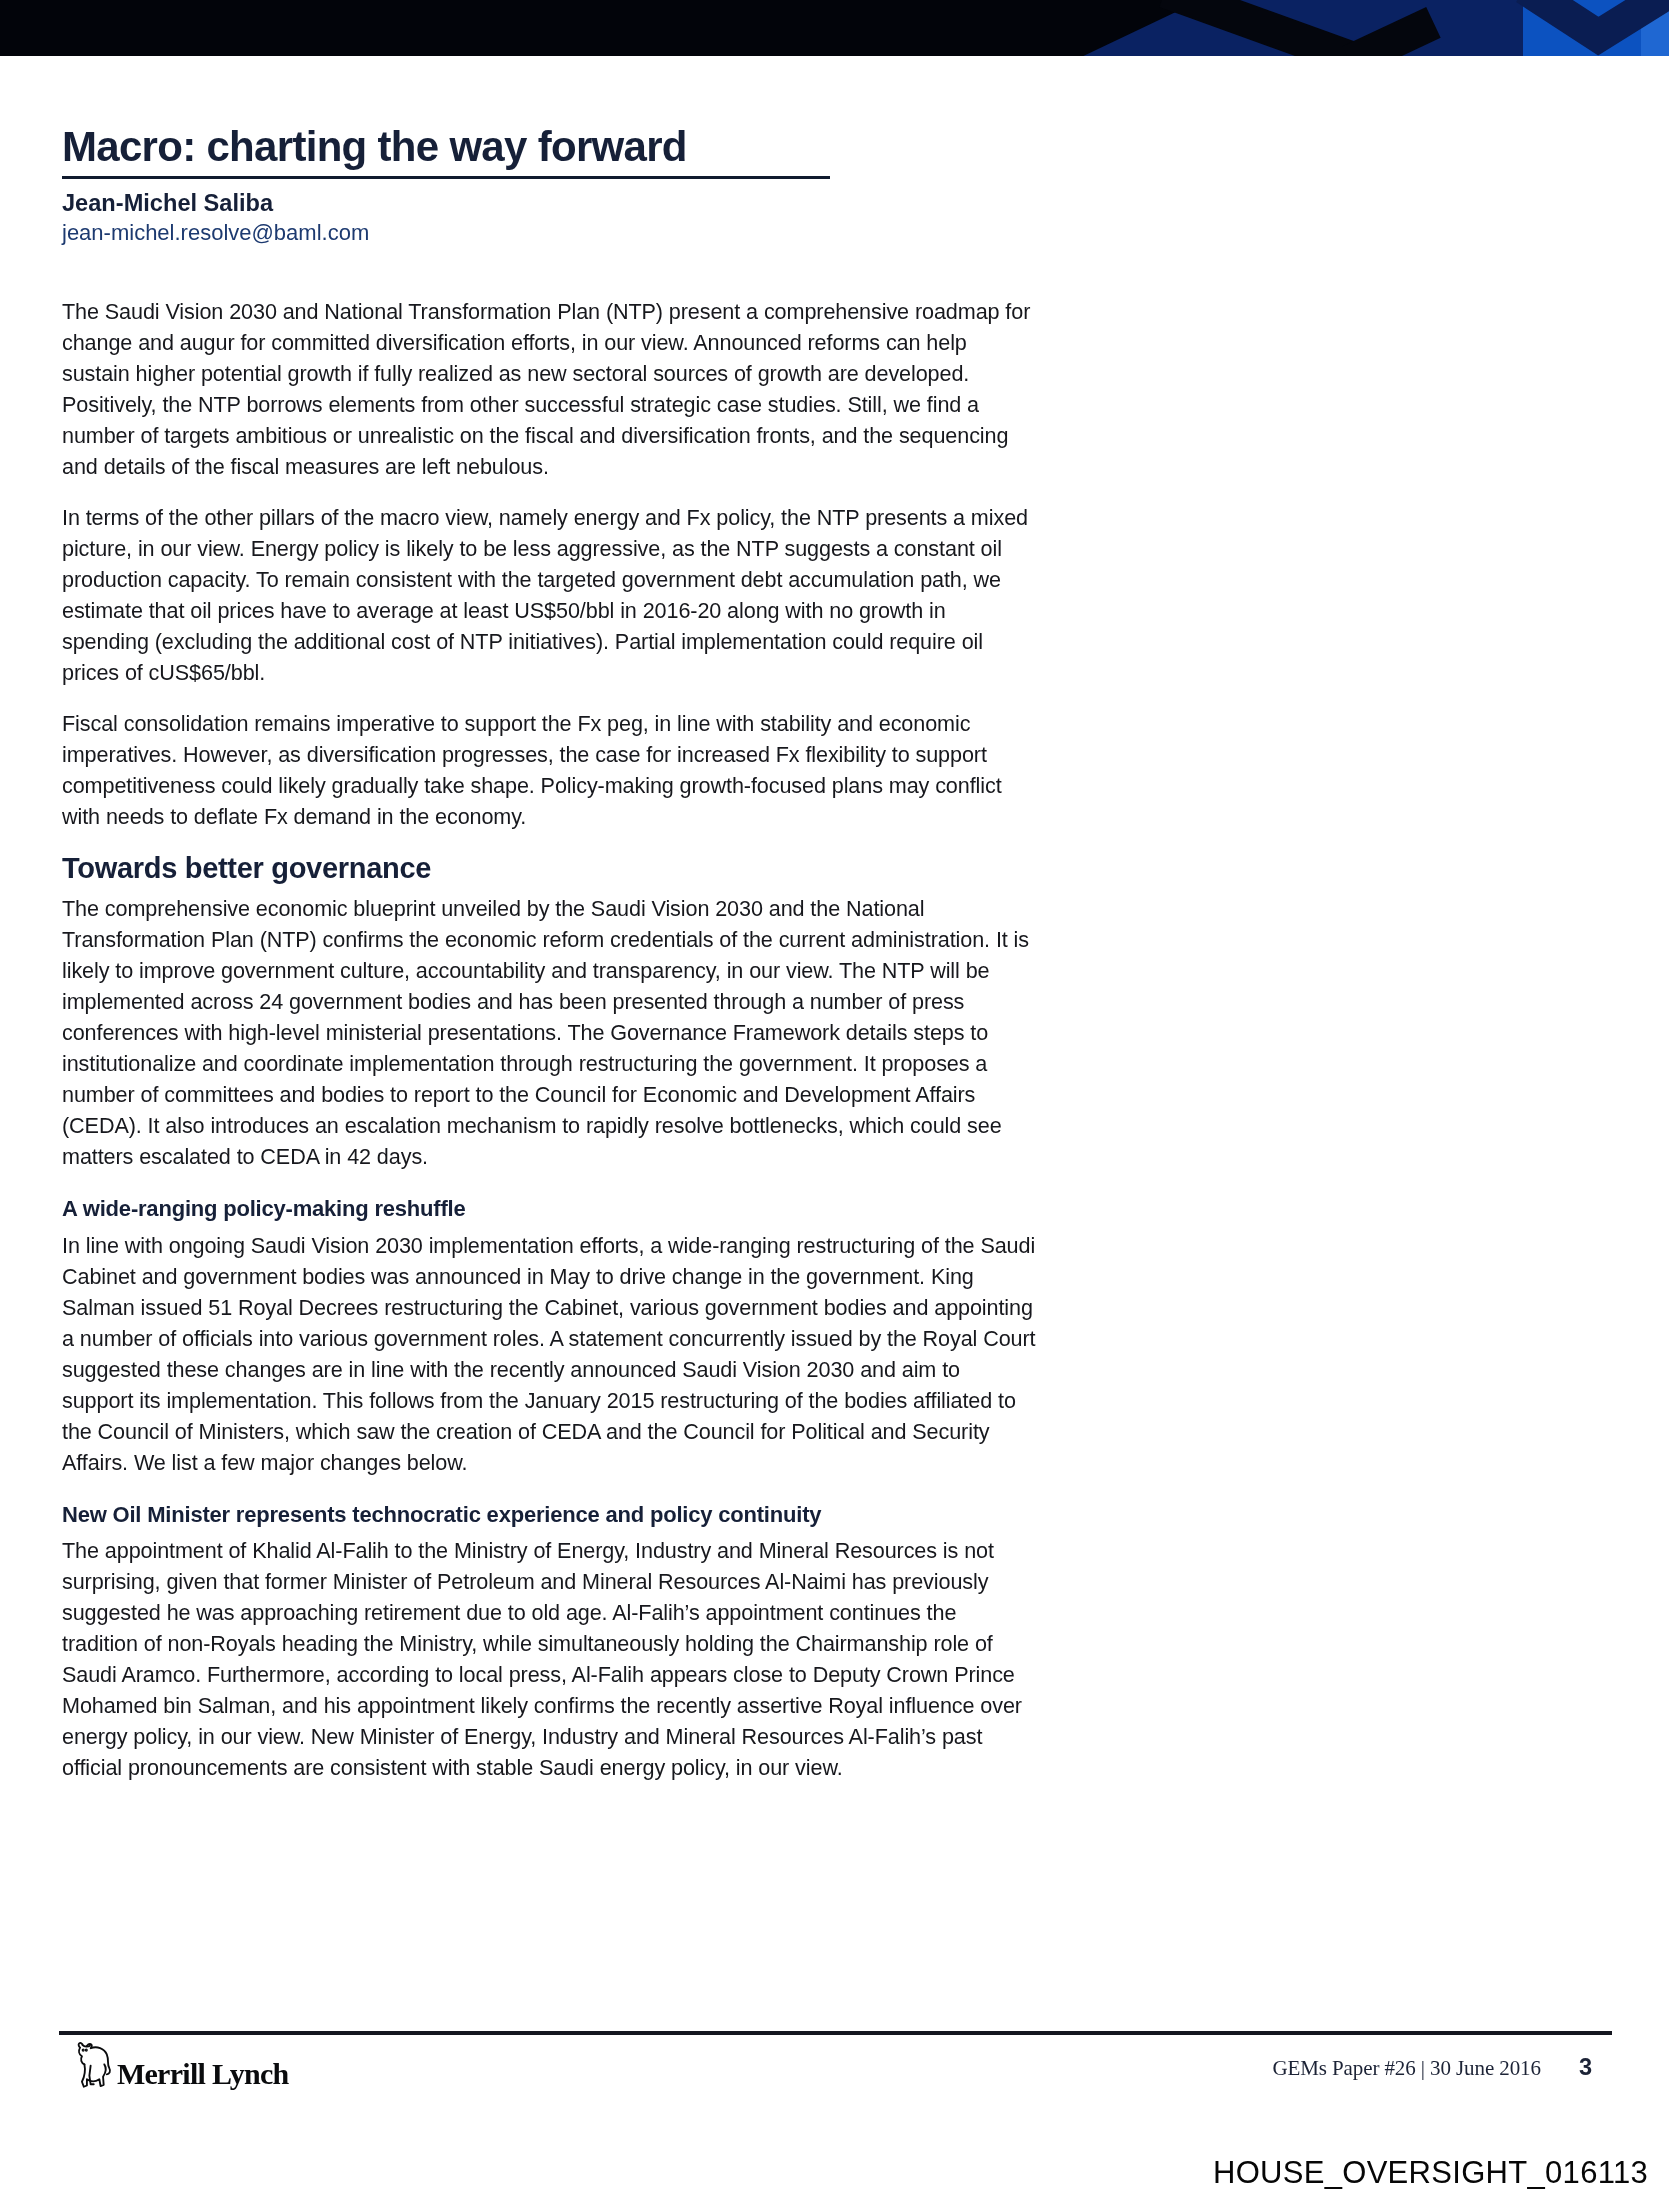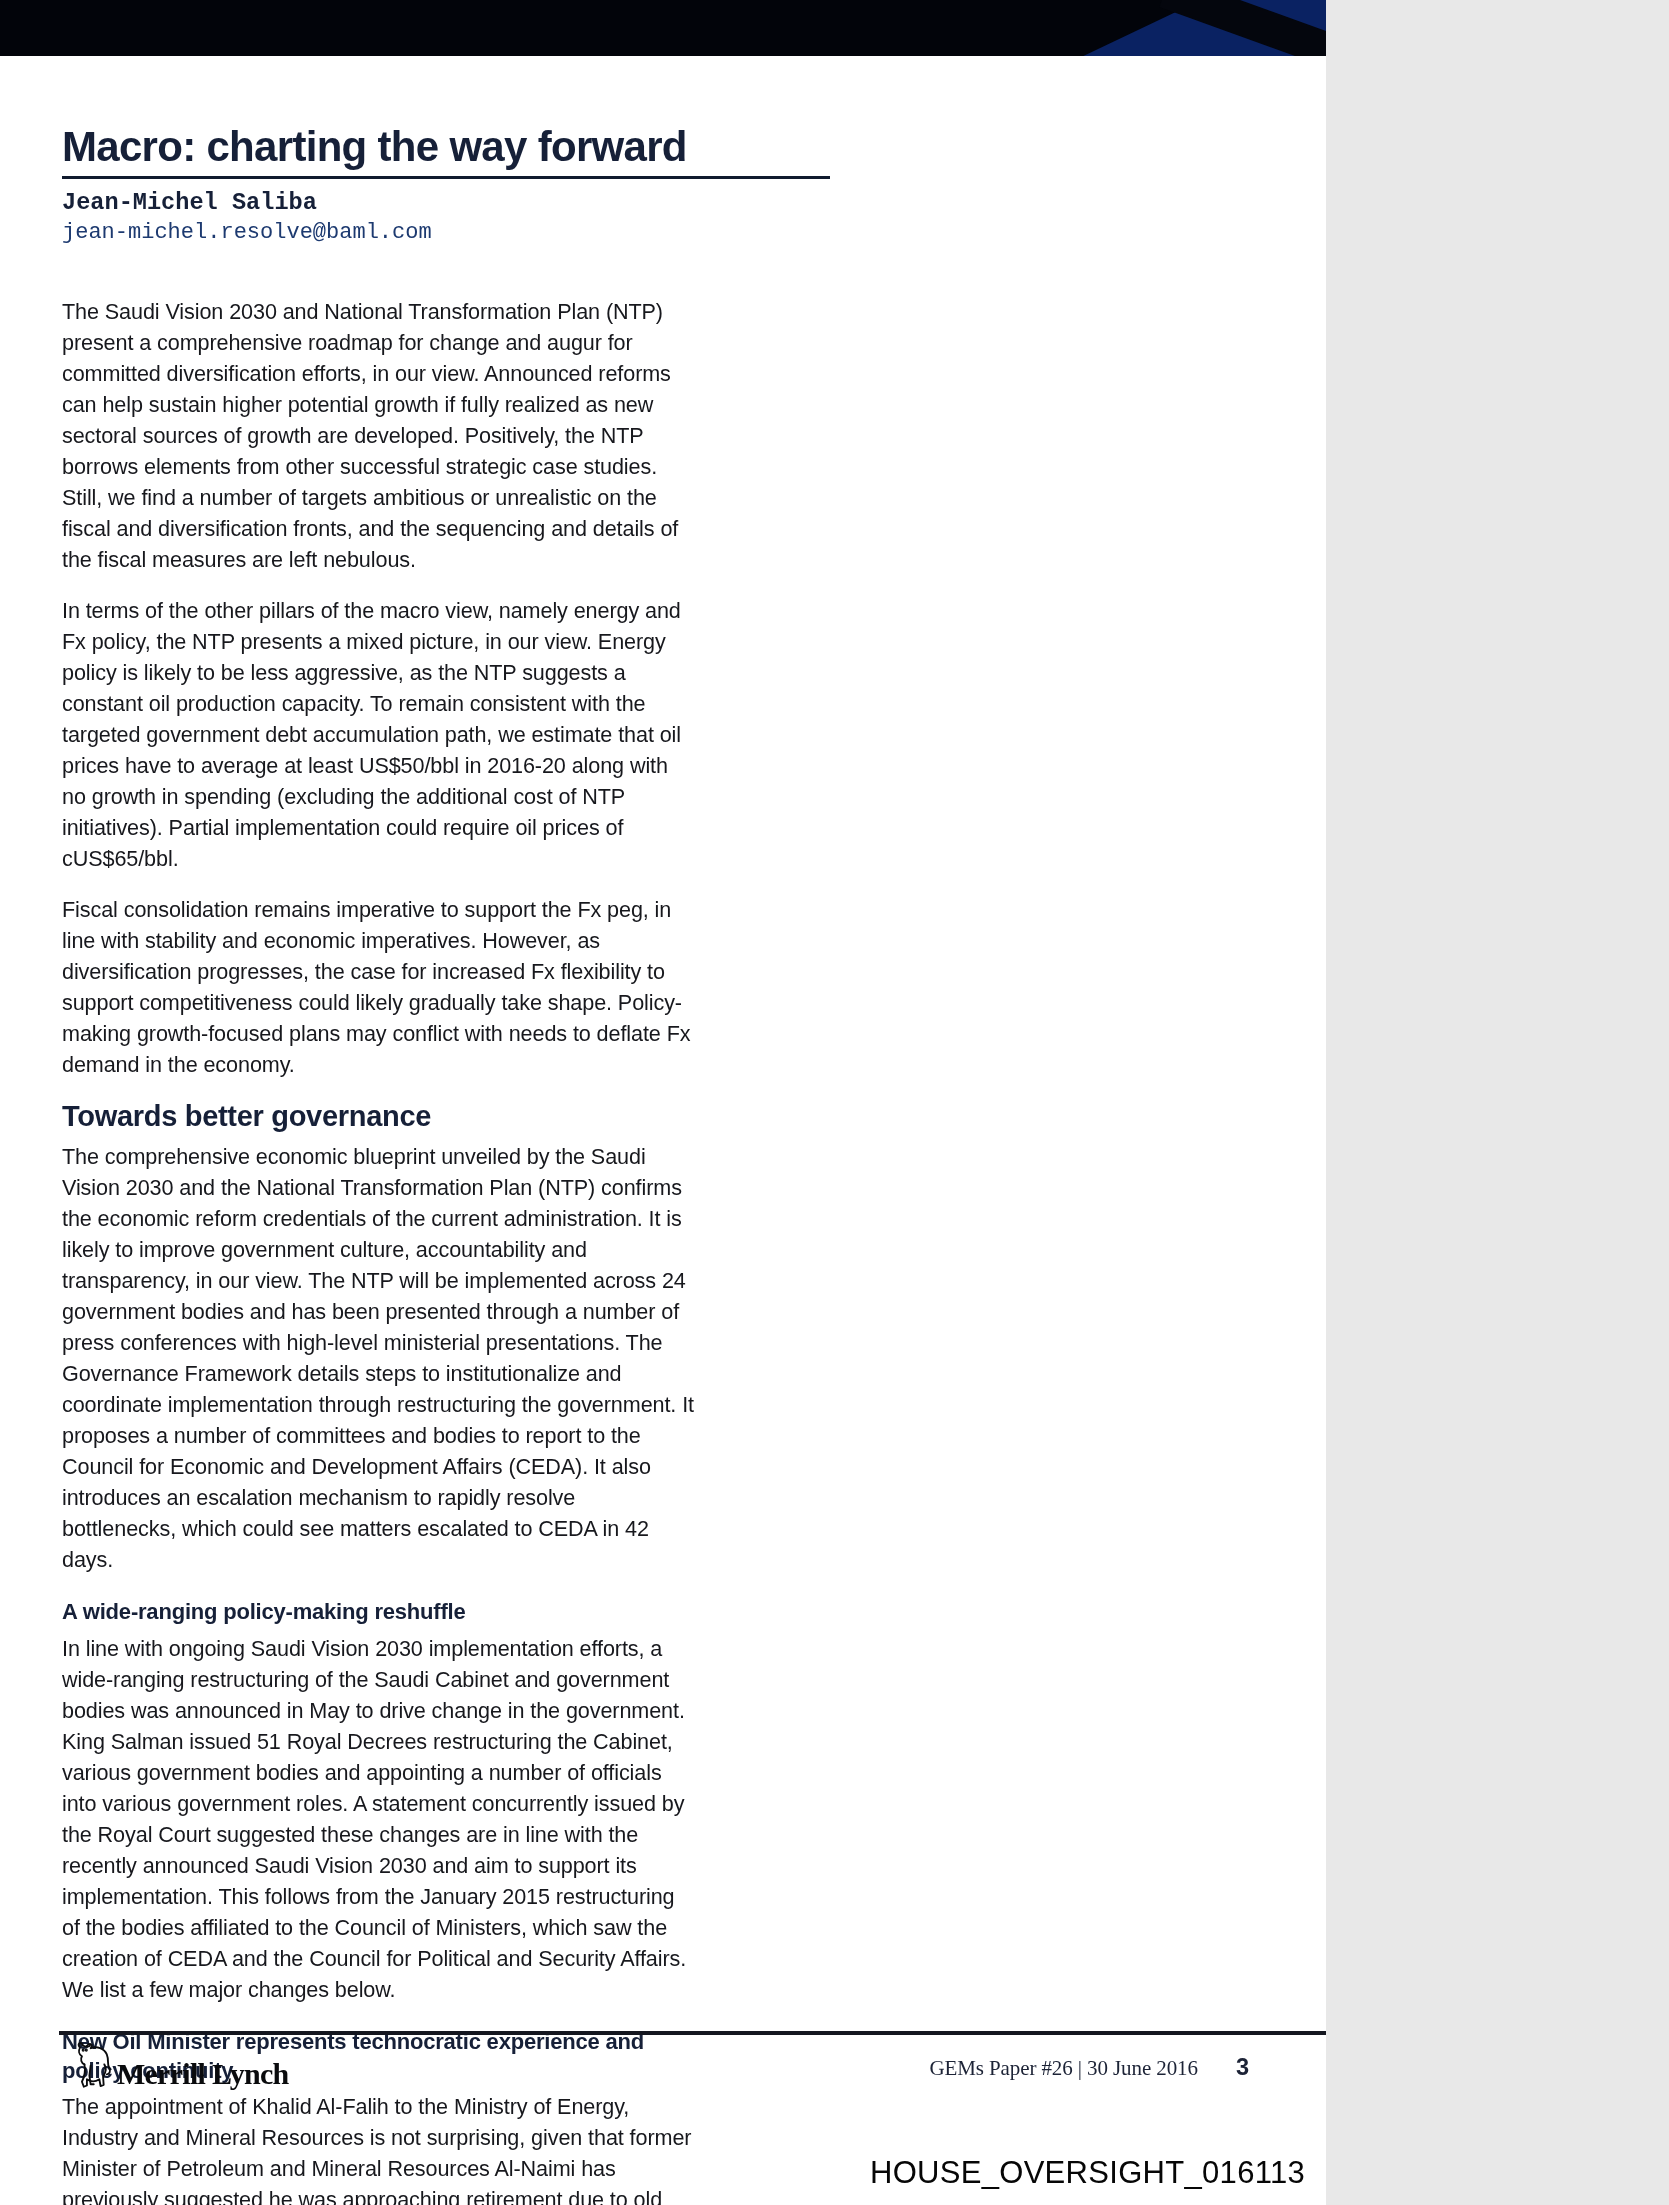--- a/index.html
+++ b/index.html
@@ -1,18 +1,18 @@
 <!DOCTYPE html>
 <html style="font-size:10.5px"><head>
 <meta charset="utf-8">
 <style>
   html,body { margin:0; padding:0; background:#e8e8e8; }
   .page {
     position:relative;
-    width:1326px; height:2205px;
+    width:1669px; height:2205px;
     background:#ffffff;
     overflow:hidden;
     font-family:"Liberation Sans", sans-serif;
     color:#17181d;
   }
 
   
   .band {
     position:absolute; top:0; left:0;
     width:1669px; height:56px;
@@ -50,21 +50,21 @@
     font-size:42px; line-height:43px;
     font-weight:bold;
     letter-spacing:-0.7px;
     color:#162038;
   }
   .title-rule {
     margin-top:7.9px;
     width:768px; height:3.3px;
     background:#101b2e;
   }
-  .author { margin-top:9.2px;font-family:Liberation Mono, monospace; }
+  .author { margin-top:9.2px; }
   .author-name  { font-size:23.6px; line-height:30px; font-weight:bold; color:#162038; }
   .author-affil { font-size:22px; line-height:30px; color:#17181d; }
   .author-email {
     font-size:22px; line-height:30px;
     color:#1d3a70; text-decoration:none; display:inline-block;
   }
   .content p {
     margin:0 0 19.6px 0;
     font-size:21.6px; line-height:31px;
     letter-spacing:-0.1px;

